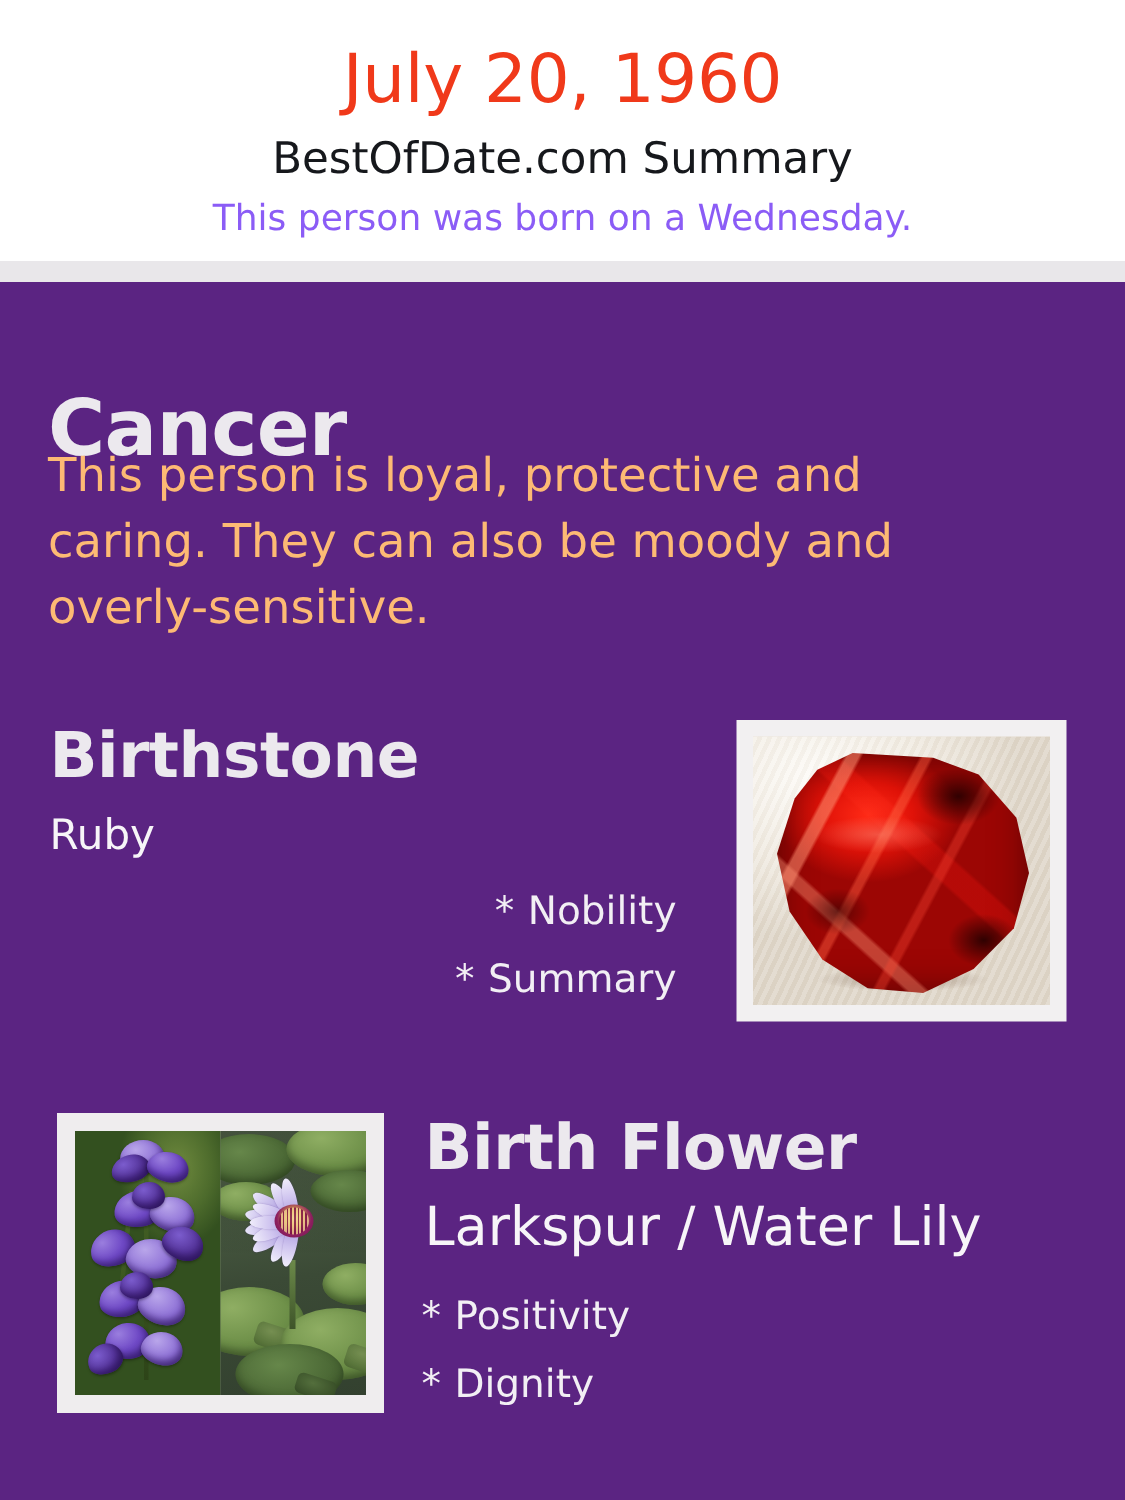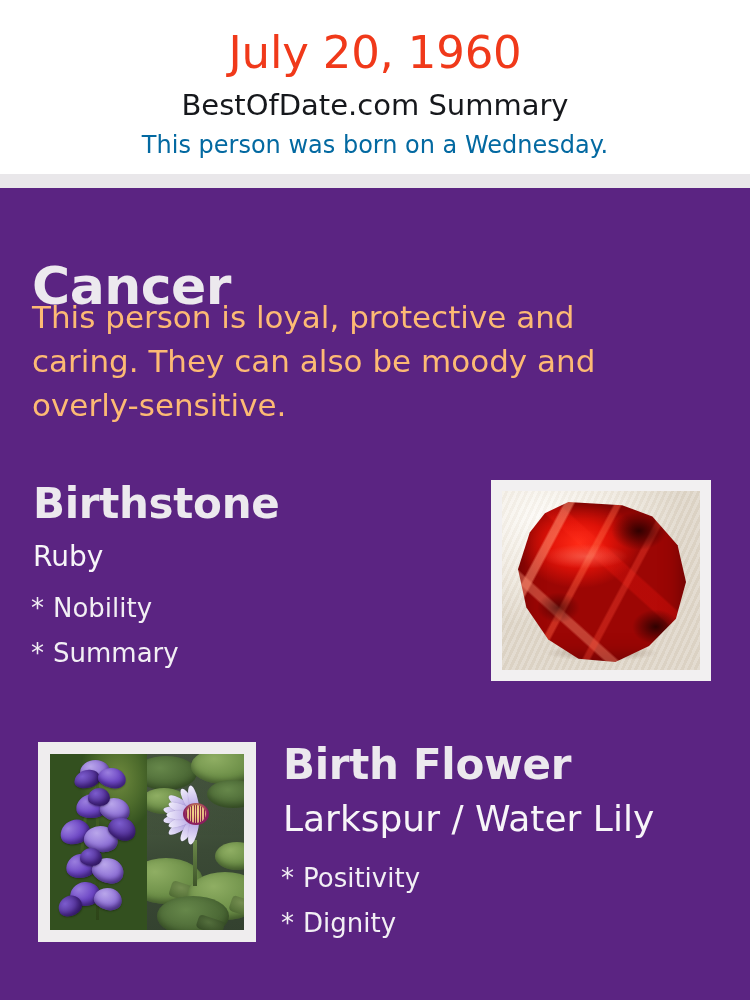--- a/index.html
+++ b/index.html
@@ -49,21 +49,21 @@
     font-weight: 400;
     color: #16181c;
   }
   .header-note {
     position: absolute;
     left: 0; top: 130px;
     width: 750px;
     font-size: 24px;
     line-height: 30px;
     font-weight: 400;
-    color: #0369a1;
+    color: #8b5cf6;
   }
   .header-divider {
     position: absolute;
     left: 0; top: 174px;
     width: 750px;
     height: 14px;
     background: #e9e7ea;
   }
 
   
@@ -110,20 +110,21 @@
     left: 33px; top: 535px;
     font-size: 28px;
     line-height: 44px;
     font-weight: 400;
     color: #f7f5f8;
   }
   .stone-traits {
     position: absolute;
     left: 31px; top: 586px;
     width: 420px;
+    text-align: right;
   }
   .stone-traits .trait {
     font-size: 26px;
     line-height: 45px;
     font-weight: 400;
     color: #f2eff4;
     white-space: nowrap;
   }
   .trait .star { margin-right: 9px; }
 

